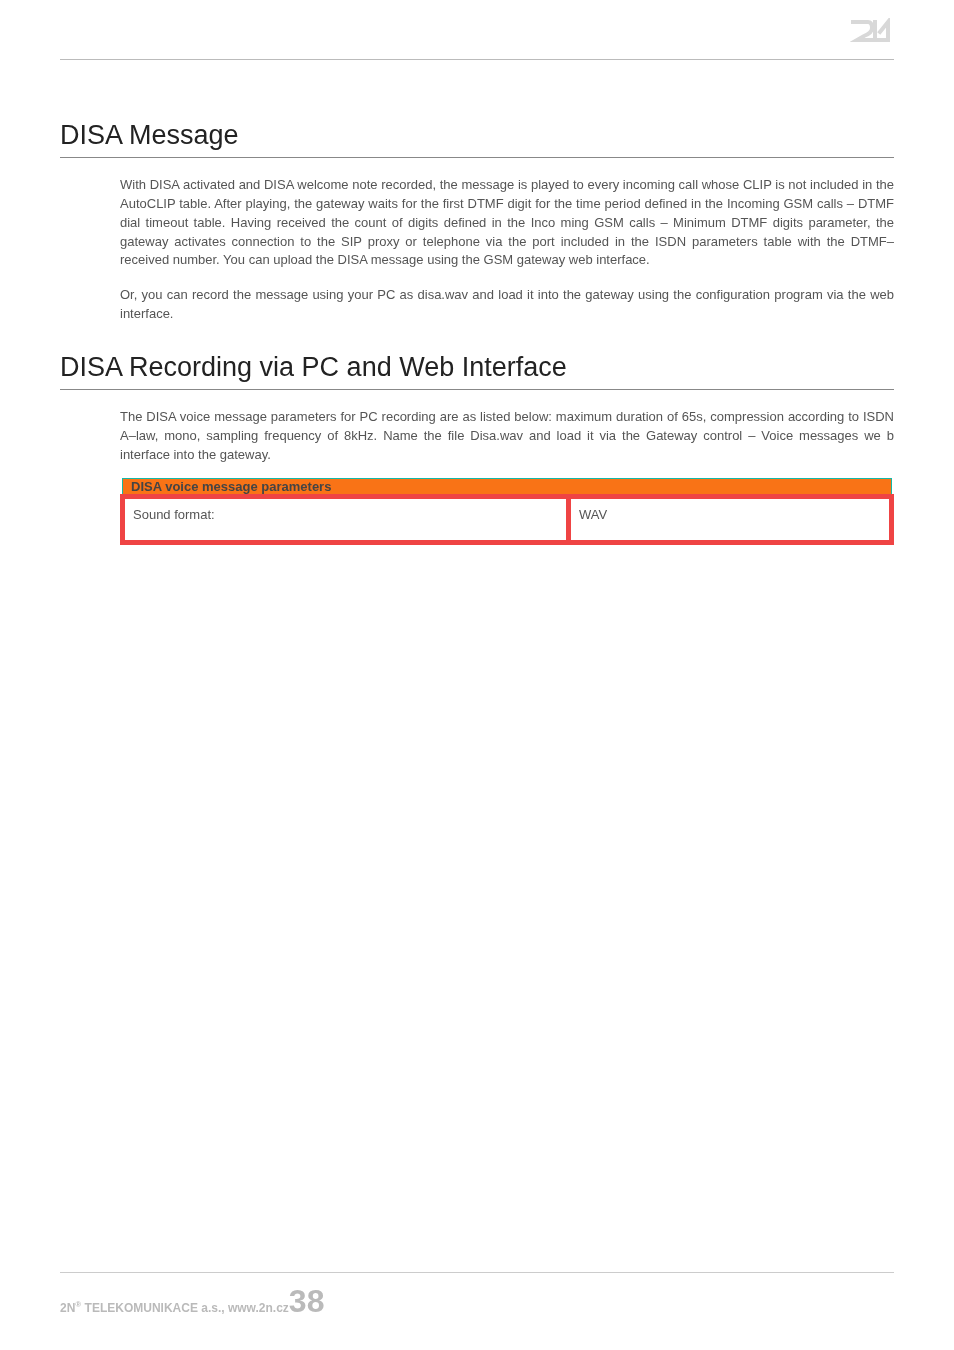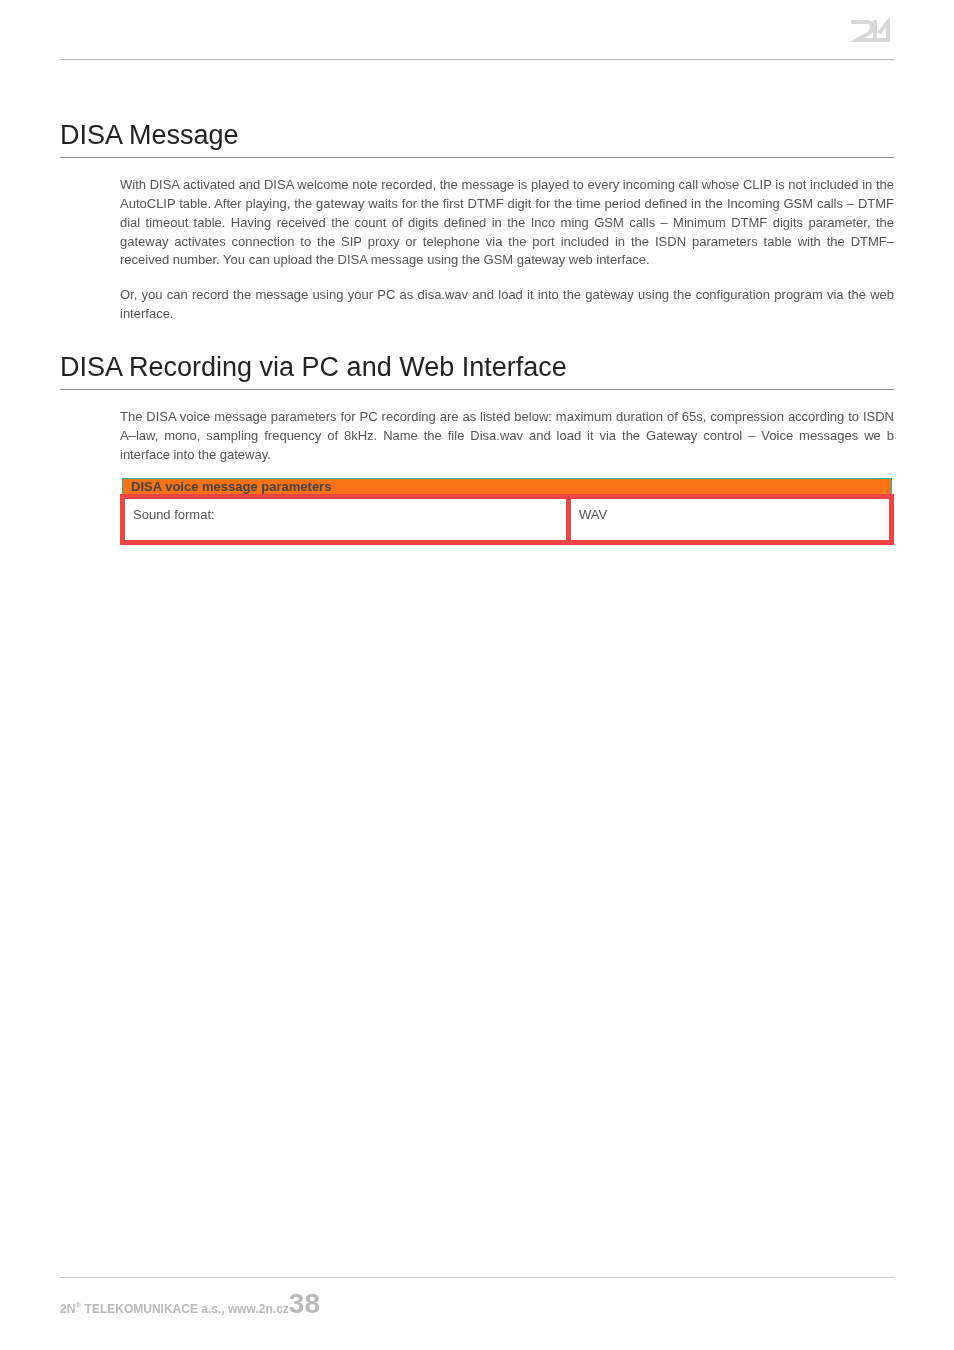--- a/index.html
+++ b/index.html
@@ -89,21 +89,21 @@
     }
     .footer-left {
       font-size: 12px;
       font-weight: bold;
       color: #bababa;
     }
     .footer-left sup {
       font-size: 8px;
     }
     .footer-right {
-      font-size: 28px;
+      font-size: 32px;
       font-weight: bold;
       color: #bababa;
     }
   </style>
 </head>
 <body>
 
 <div class="header">
   <svg class="logo" viewBox="0 0 44 28">
     <path d="M3 4 L18 4 Q22 4 22 10 Q22 15 14 18 L7 22 L22 22 M25 4 L25 22 L38 22 L38 4 L30 14" fill="none" stroke="#d8d8d8" stroke-width="4" stroke-linecap="square" stroke-linejoin="miter"></path>

